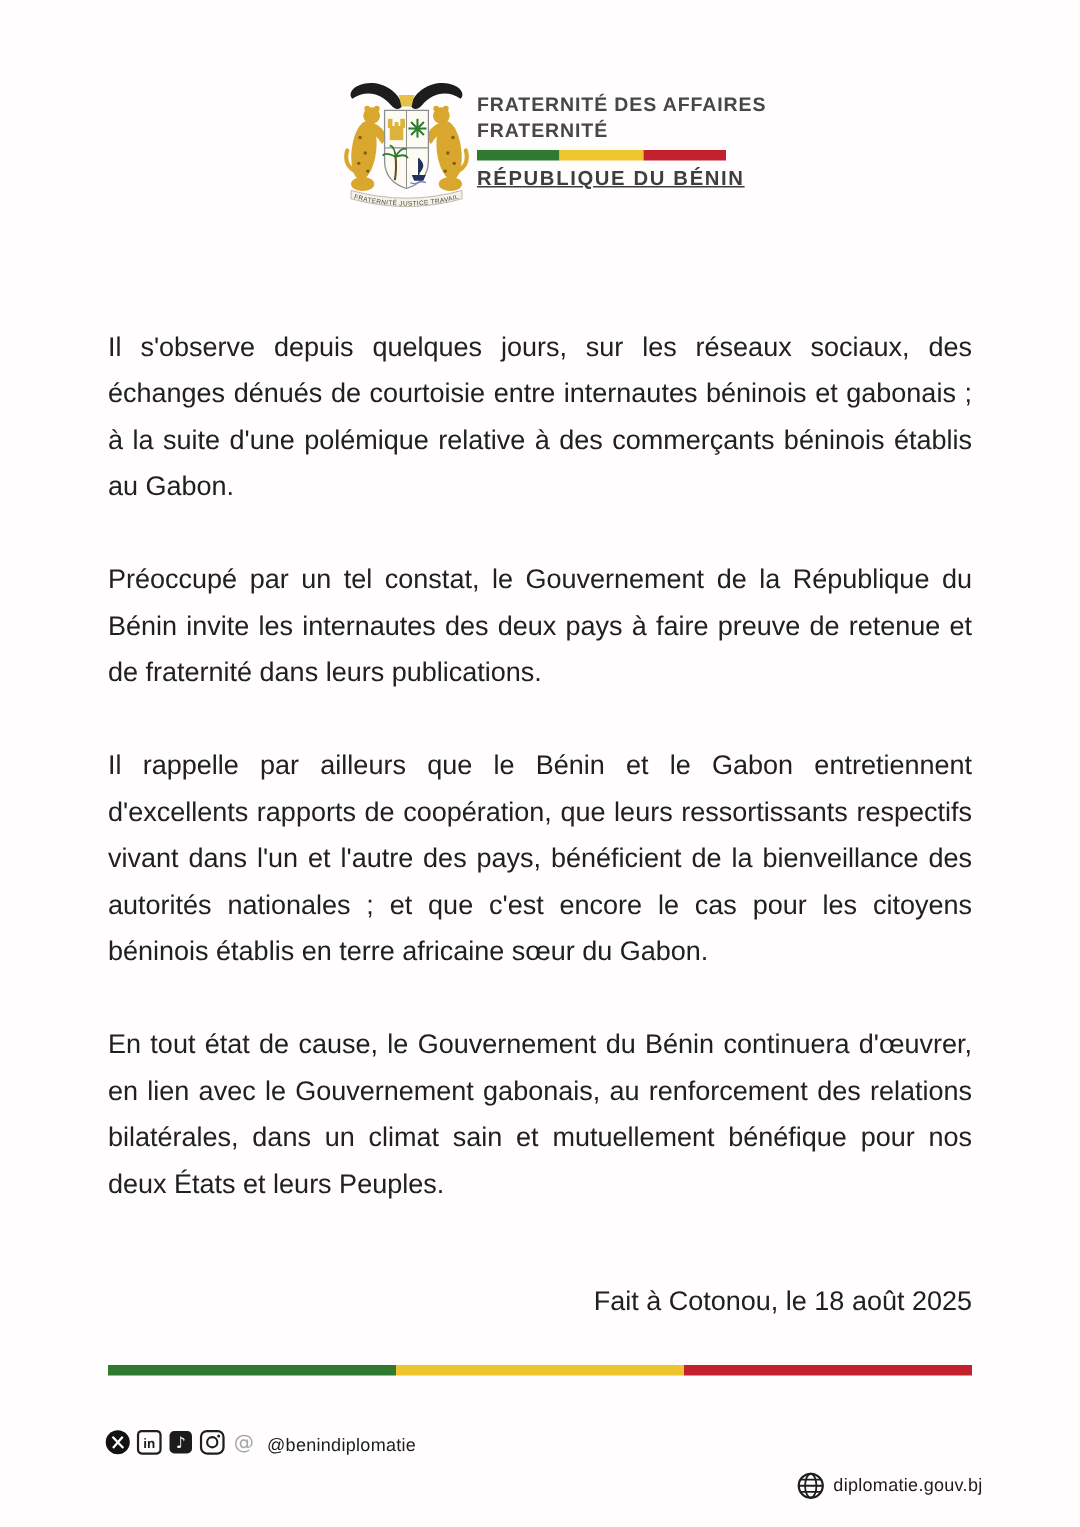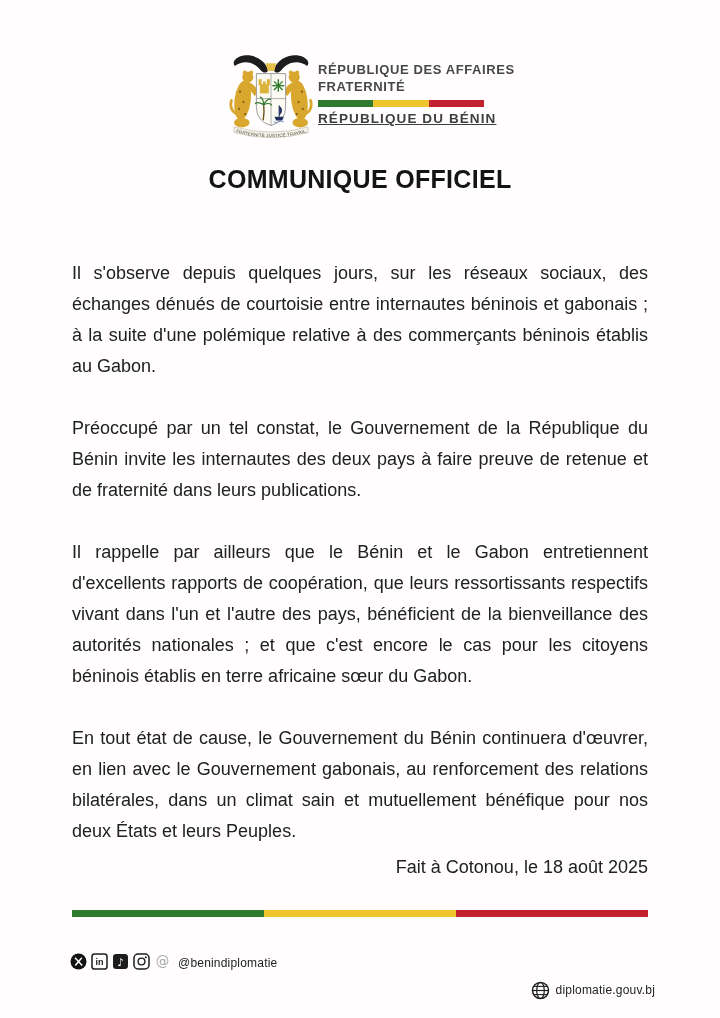--- a/index.html
+++ b/index.html
@@ -19,21 +19,21 @@
   .hdr-stripe div{flex:1;height:100%;}
   .country{
     position:absolute;left:318px;top:111px;font-size:13.5px;font-weight:700;
     letter-spacing:1.1px;color:#3e3e3e;white-space:nowrap;text-decoration:underline;
   }
   
   .doc-title{
     position:absolute;left:0;top:165px;width:720px;text-align:center;
     font-size:25px;font-weight:700;letter-spacing:.3px;color:#141414;
   }
-  .doc-body{position:absolute;left:72px;top:216px;width:576px;margin-top:42px;}
+  .doc-body{position:absolute;left:72px;top:216px;width:576px;}
   .doc-body p{
     margin:0 0 31px 0;font-size:18px;line-height:31px;text-align:justify;
     color:#202020;
   }
   .dateline{
     position:absolute;right:72px;top:857px;font-size:18px;color:#202020;
   }
   
   .ft-stripe{position:absolute;left:72px;top:910px;width:576px;height:7px;display:flex;}
   .ft-stripe div{flex:1;height:100%;}
@@ -105,31 +105,30 @@
     </g>
 
     <path d="M7 89 Q50 101 93 89 L93 95.5 Q50 107.5 7 95.5 Z" fill="#f4f1e7" stroke="#b9b2a4" stroke-width=".7"></path>
     <path id="mottoPath" d="M10 95.5 Q50 106 90 95.5" fill="none"></path>
     <text font-size="5" fill="#49493f" letter-spacing=".3" font-family="Liberation Sans, sans-serif">
       <textPath href="#mottoPath" xlink:href="#mottoPath" startOffset="50%" text-anchor="middle">FRATERNITÉ JUSTICE TRAVAIL</textPath>
     </text>
   </svg>
 
   <div class="hdr-text">
-    <div class="ministry">RÉPUBLIQUE DES AFFAIRES</div>
+    <div class="ministry">FRATERNITÉ DES AFFAIRES</div>
     <div class="ministry">FRATERNITÉ</div>
   </div>
   <div class="hdr-stripe">
     <div style="background: rgb(47, 122, 47);"></div>
     <div style="background: rgb(238, 197, 44);"></div>
     <div style="background: rgb(195, 33, 46);"></div>
   </div>
   <div class="country">RÉPUBLIQUE DU BÉNIN</div>
 
-  <div class="doc-title">COMMUNIQUE OFFICIEL</div>
 
   <div class="doc-body">
     <p>Il s'observe depuis quelques jours, sur les réseaux sociaux, des échanges dénués de courtoisie entre internautes béninois et gabonais ; à la suite d'une polémique relative à des commerçants béninois établis au Gabon.</p>
     <p>Préoccupé par un tel constat, le Gouvernement de la République du Bénin invite les internautes des deux pays à faire preuve de retenue et de fraternité dans leurs publications.</p>
     <p>Il rappelle par ailleurs que le Bénin et le Gabon entretiennent d'excellents rapports de coopération, que leurs ressortissants respectifs vivant dans l'un et l'autre des pays, bénéficient de la bienveillance des autorités nationales ; et que c'est encore le cas pour les citoyens béninois établis en terre africaine sœur du Gabon.</p>
     <p>En tout état de cause, le Gouvernement du Bénin continuera d'œuvrer, en lien avec le Gouvernement gabonais, au renforcement des relations bilatérales, dans un climat sain et mutuellement bénéfique pour nos deux États et leurs Peuples.</p>
   </div>
 
   <div class="dateline">Fait à Cotonou, le 18 août 2025</div>
 

